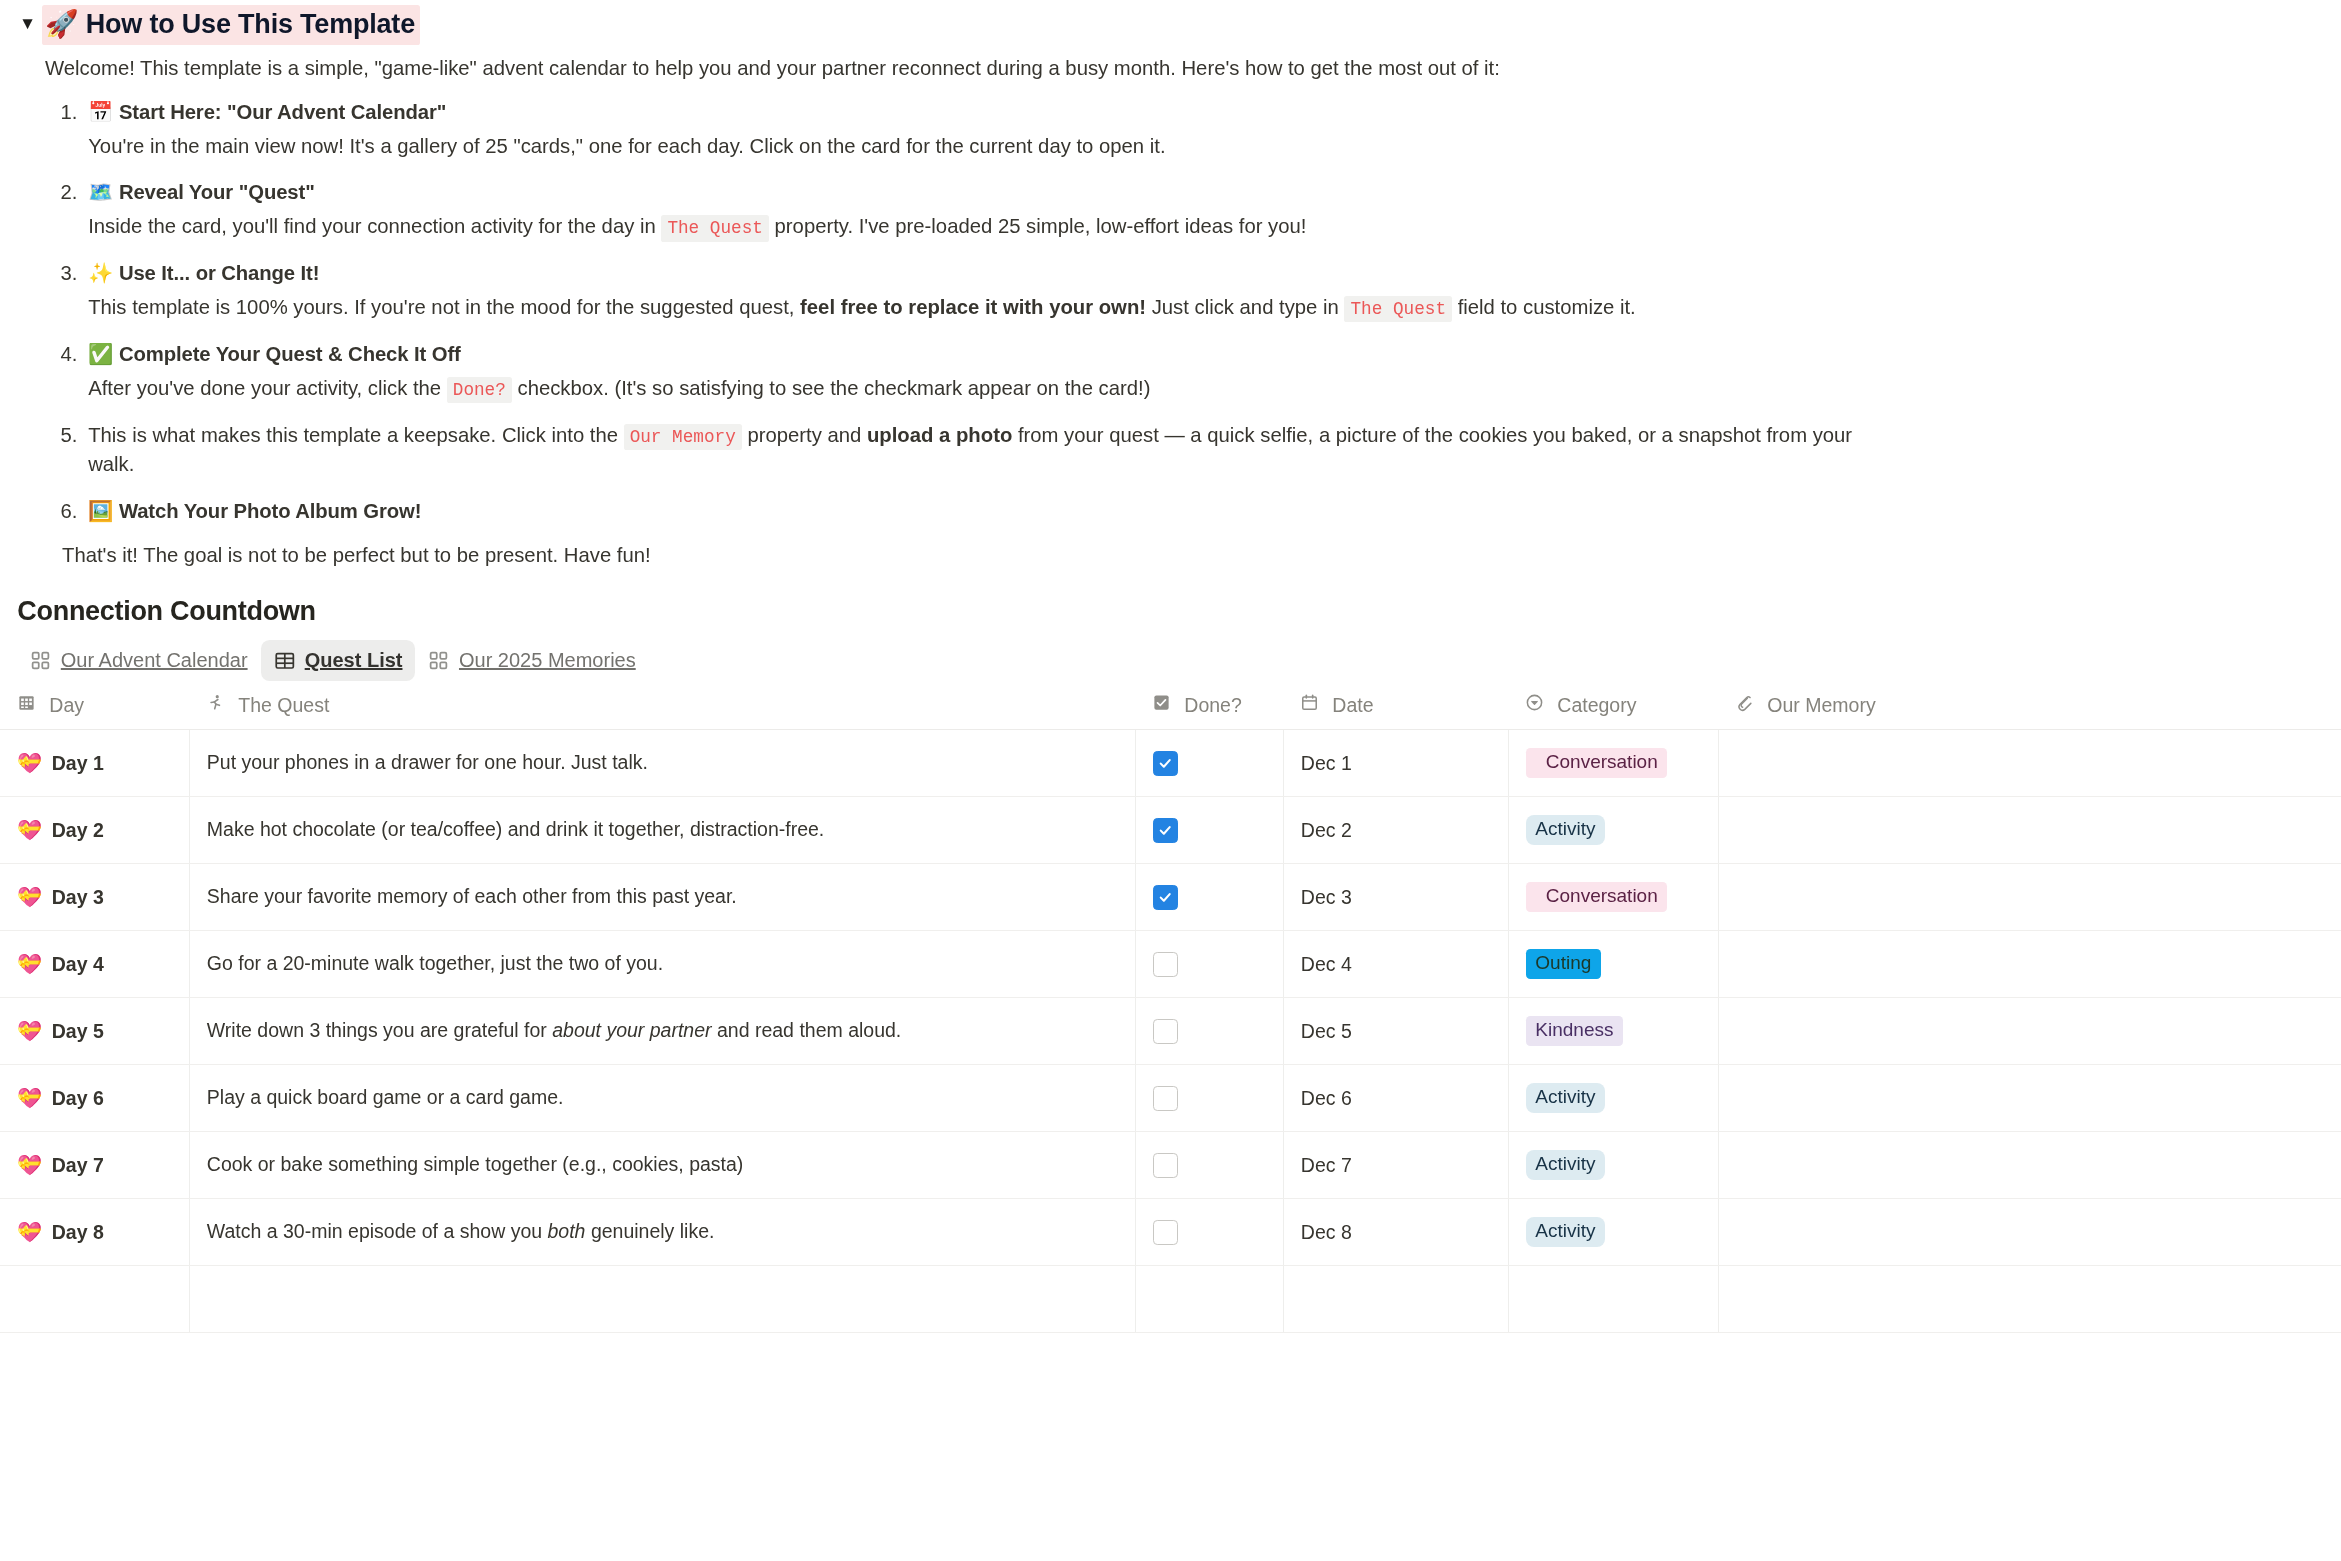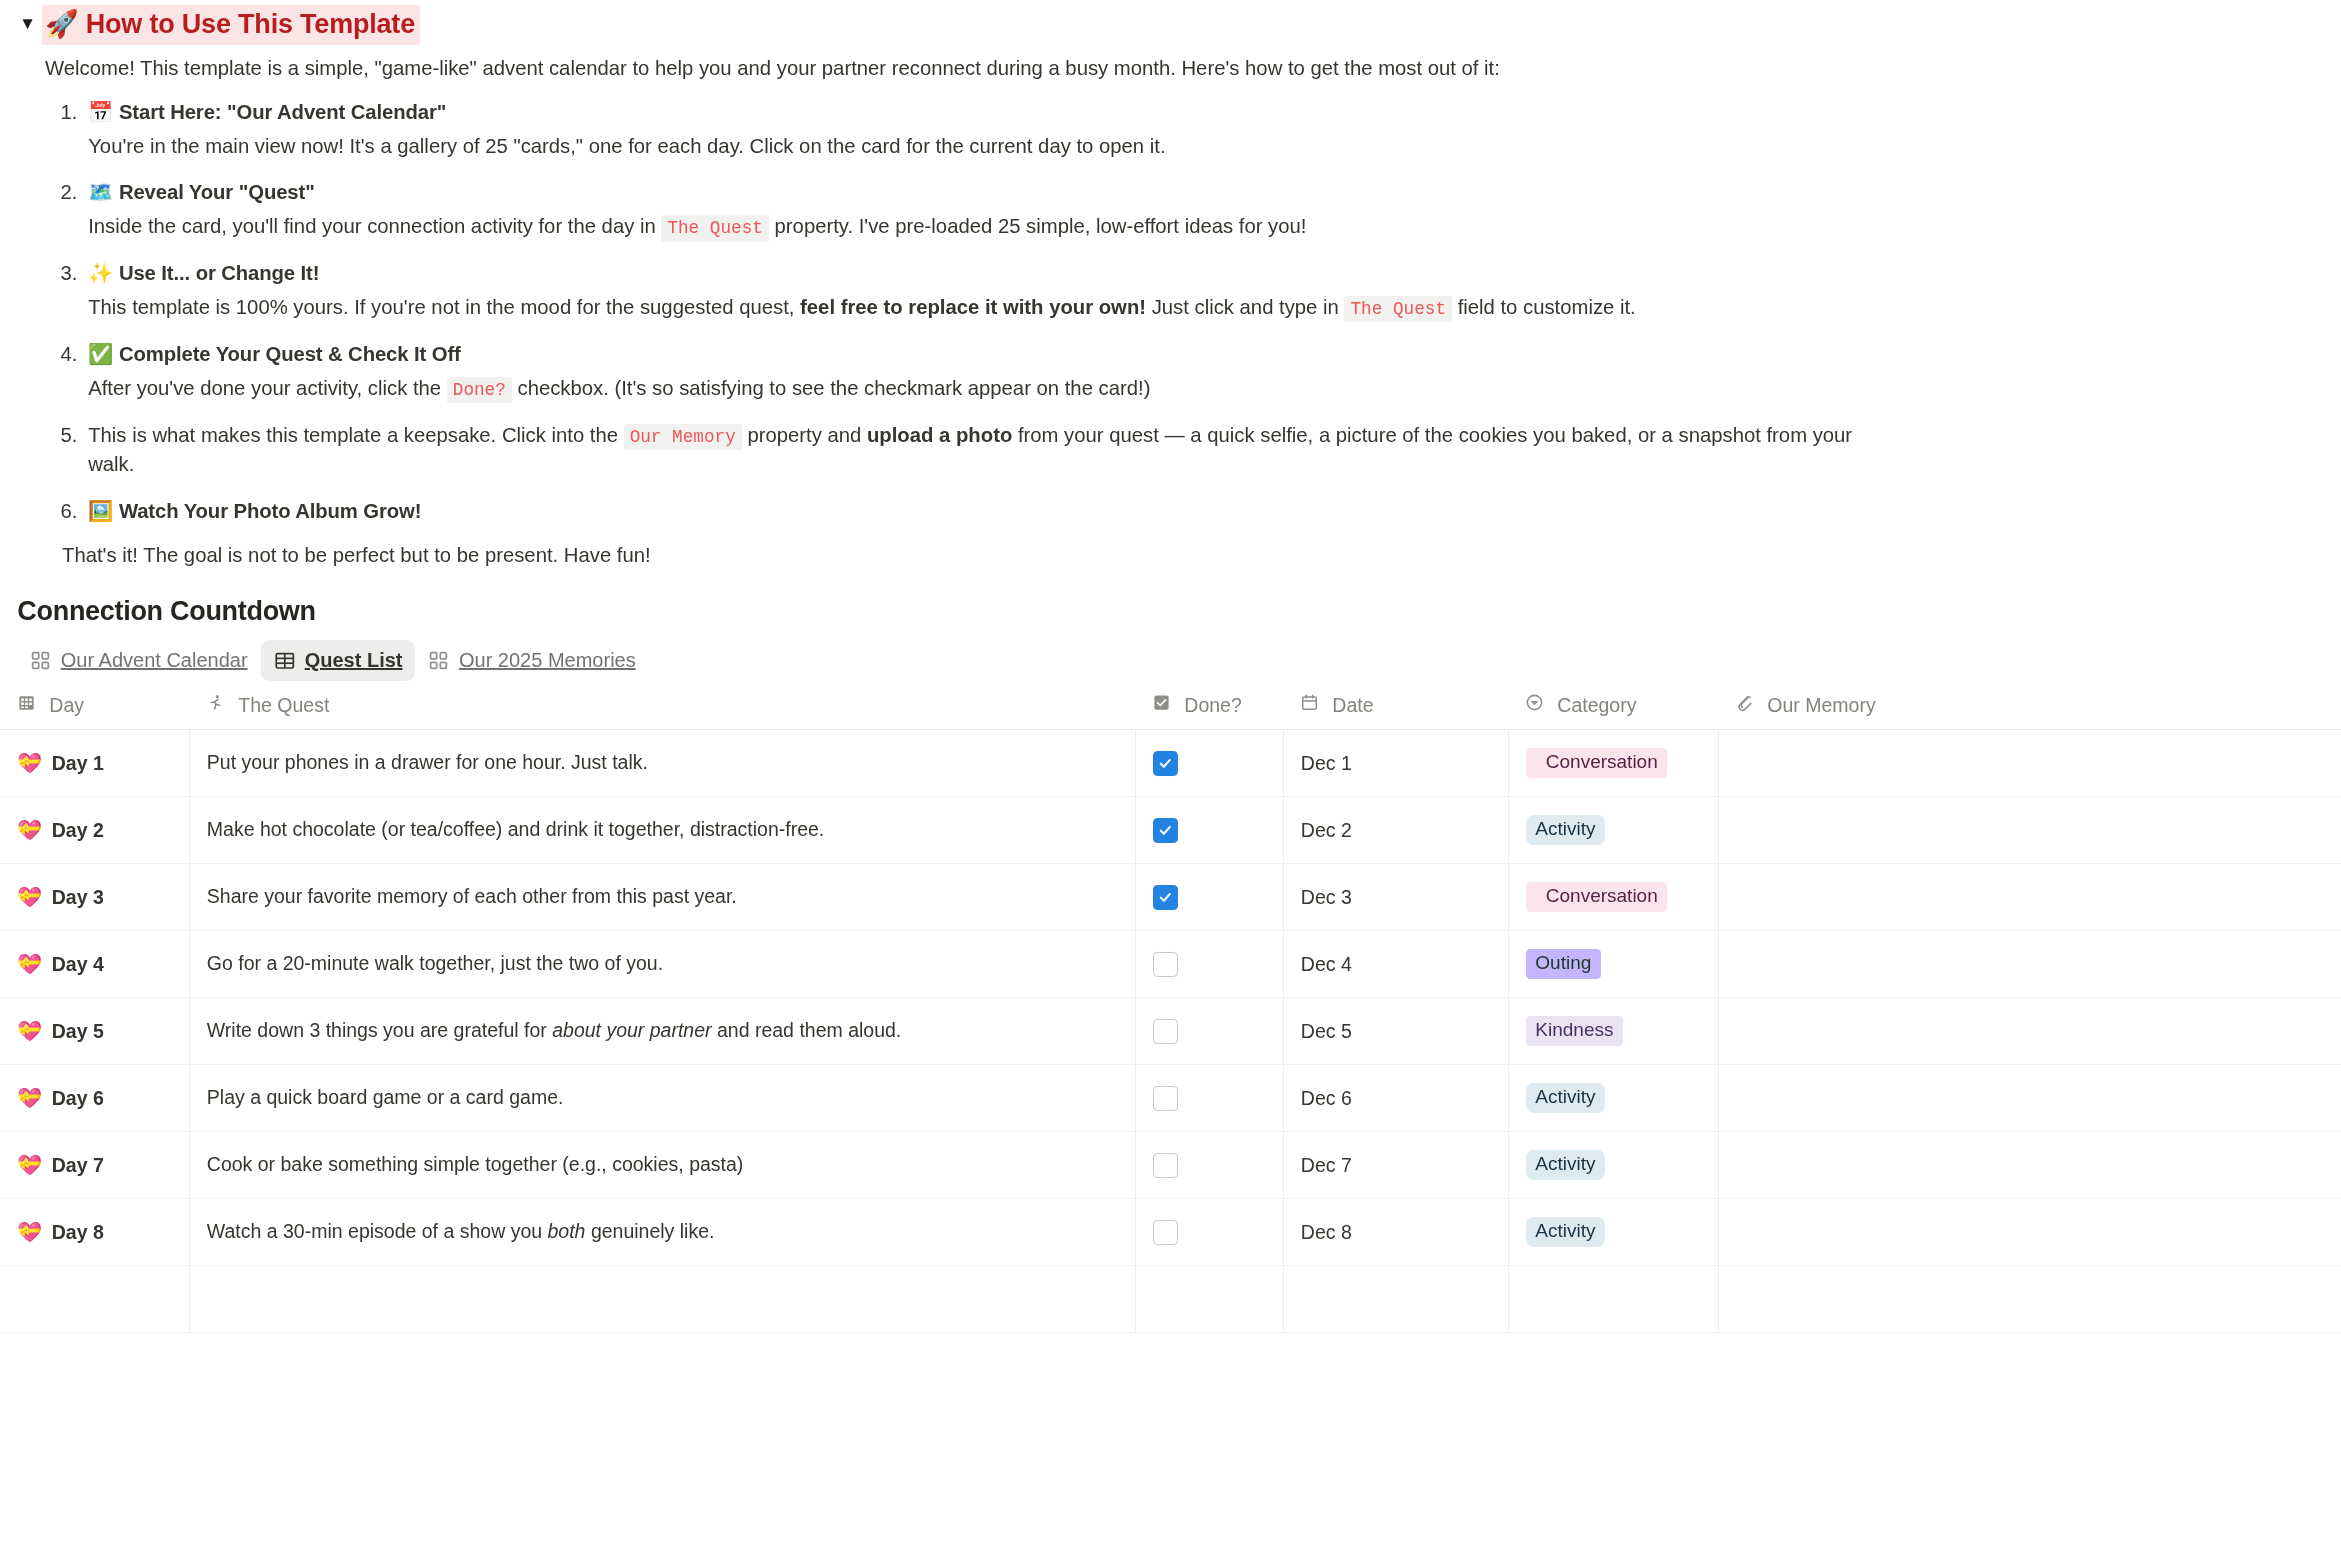--- a/index.html
+++ b/index.html
@@ -42,21 +42,21 @@
   }
   .toggle-title {
     font-size: 27px;
     font-weight: bold;
     letter-spacing: -0.2px;
     background: #fbe4e4;
     padding: 1.7px 5.2px 3.5px 3.5px;
     border-radius: 2.6px;
     line-height: 1.25;
     white-space: nowrap;
-    color: #b91c1c;
+    color: #0f172a;
   }
   .emoji { font-family: "DejaVu Sans", sans-serif; }
 
   
   .intro {
     margin: 16.4px 0 0 45px;
     font-size: 20.3px;
     line-height: 1.45;
     white-space: nowrap;
     color: #37352f;
@@ -209,21 +209,21 @@
   .tag {
     display: inline-block;
     padding: 3.5px 9.5px 5.2px 9.5px;
     border-radius: 4.3px;
     font-size: 19px;
     line-height: 1.15;
     white-space: nowrap;
   }
   .tag-conversation { background: #fbe4ec; color: #5b2245; padding-left: 20px; }
   .tag-activity     { background: #ddebf1; color: #183347; border-radius: 8px; }
-  .tag-outing       { background: #c4b5fd; color: #1c3829; }
+  .tag-outing       { background: #0ea5e9; color: #1c3829; }
   .tag-kindness     { background: #eae4f2; color: #492f64; }
 
   .partial-row td { height: 26px; border-bottom: none; }
 </style>
 </head>
 <body>
 
 <div class="page">
 
   <div class="toggle-head">

